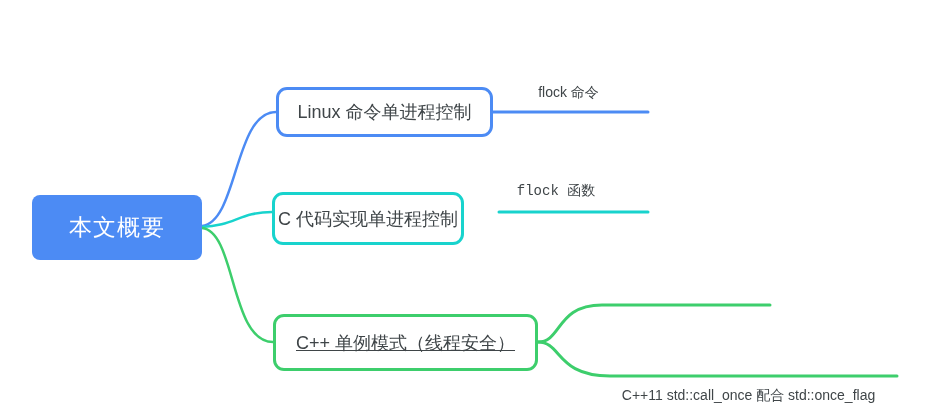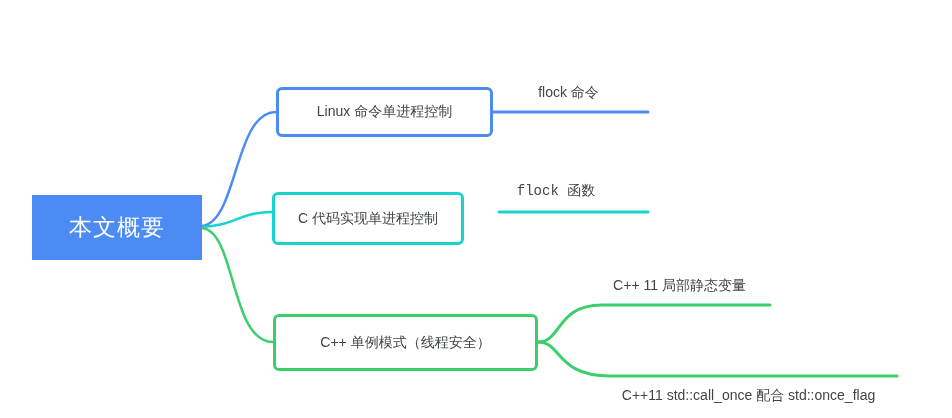--- a/index.html
+++ b/index.html
@@ -35,30 +35,30 @@
     z-index: 1;
     white-space: nowrap;
     cursor: default;
   }
   .root-node {
     left: 32px;
     top: 195px;
     width: 170px;
     height: 65px;
     background: #4C8BF4;
-    border-radius: 0;
+    border-radius: 8px;
     color: #ffffff;
     font-size: 23px;
     letter-spacing: 1px;
   }
   .branch-node {
     background: #ffffff;
-    border-radius: 6px;
+    border-radius: 11px;
     color: #3F4548;
-    font-size: 14px;
+    font-size: 18px;
   }
   .branch-1 {
     left: 276px;
     top: 87px;
     width: 217px;
     height: 50px;
     border: 3px solid #4C8BF4;
   }
   .branch-2 {
     left: 272px;
@@ -66,20 +66,21 @@
     width: 192px;
     height: 53px;
     border: 3px solid #18D3CD;
   }
   .branch-3 {
     left: 273px;
     top: 314px;
     width: 265px;
     height: 57px;
     border: 3px solid #3DCE6C;
+    text-decoration: underline;
   }
   .leaf-label {
     position: absolute;
     height: 22px;
     line-height: 22px;
     font-size: 14px;
     color: #3F4548;
     text-align: center;
     z-index: 1;
     white-space: nowrap;
@@ -118,17 +119,16 @@
   </div>
 
   <div class="node branch-node branch-3">
     <span>C++ 单例模式（线程安全）</span>
   </div>
 
   <div class="leaf-label leaf-1">flock 命令</div>
 
   <div class="leaf-label leaf-2">flock 函数</div>
 
-  <div class="leaf-label leaf-3">C++ 11 局部静态变量</div>
 
   <div class="leaf-label leaf-4">C++11 std::call_once 配合 std::once_flag</div>
 
 </div>
 
 </body></html>

